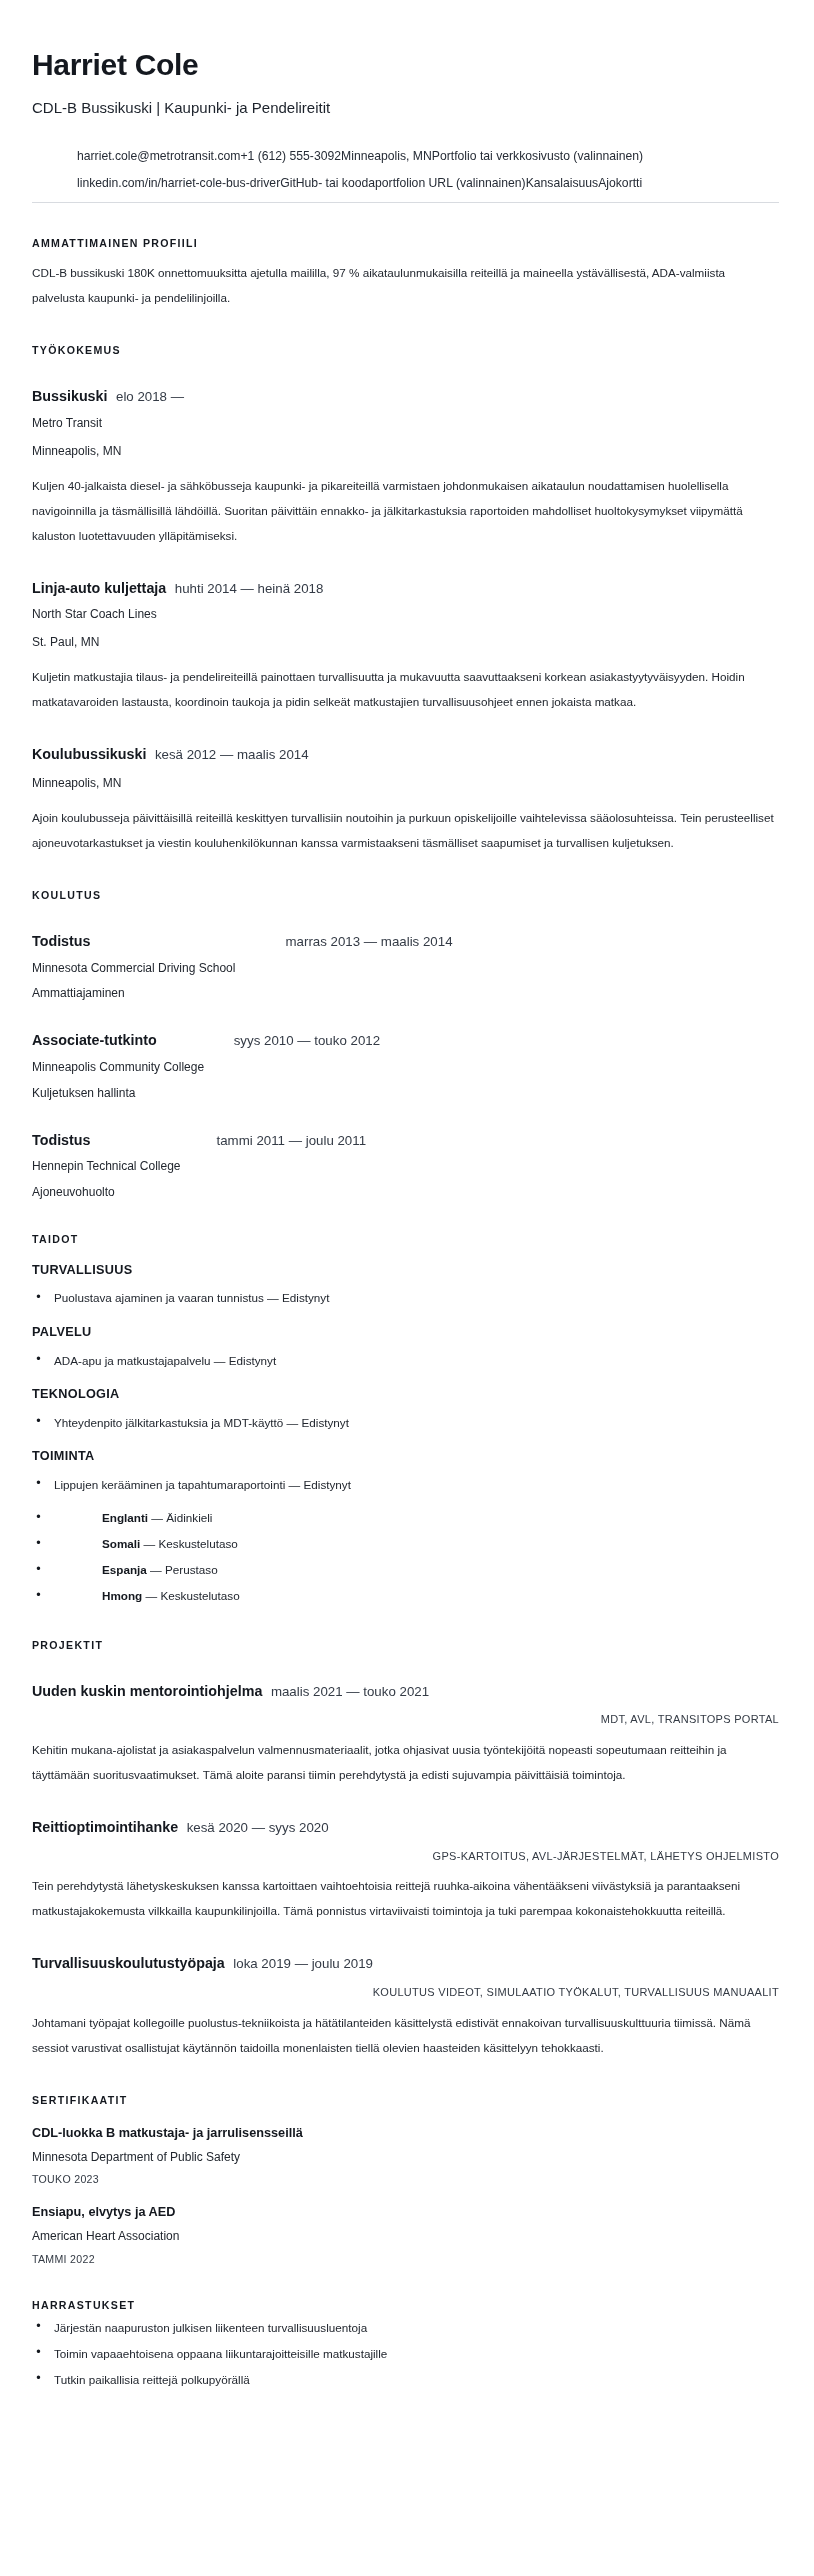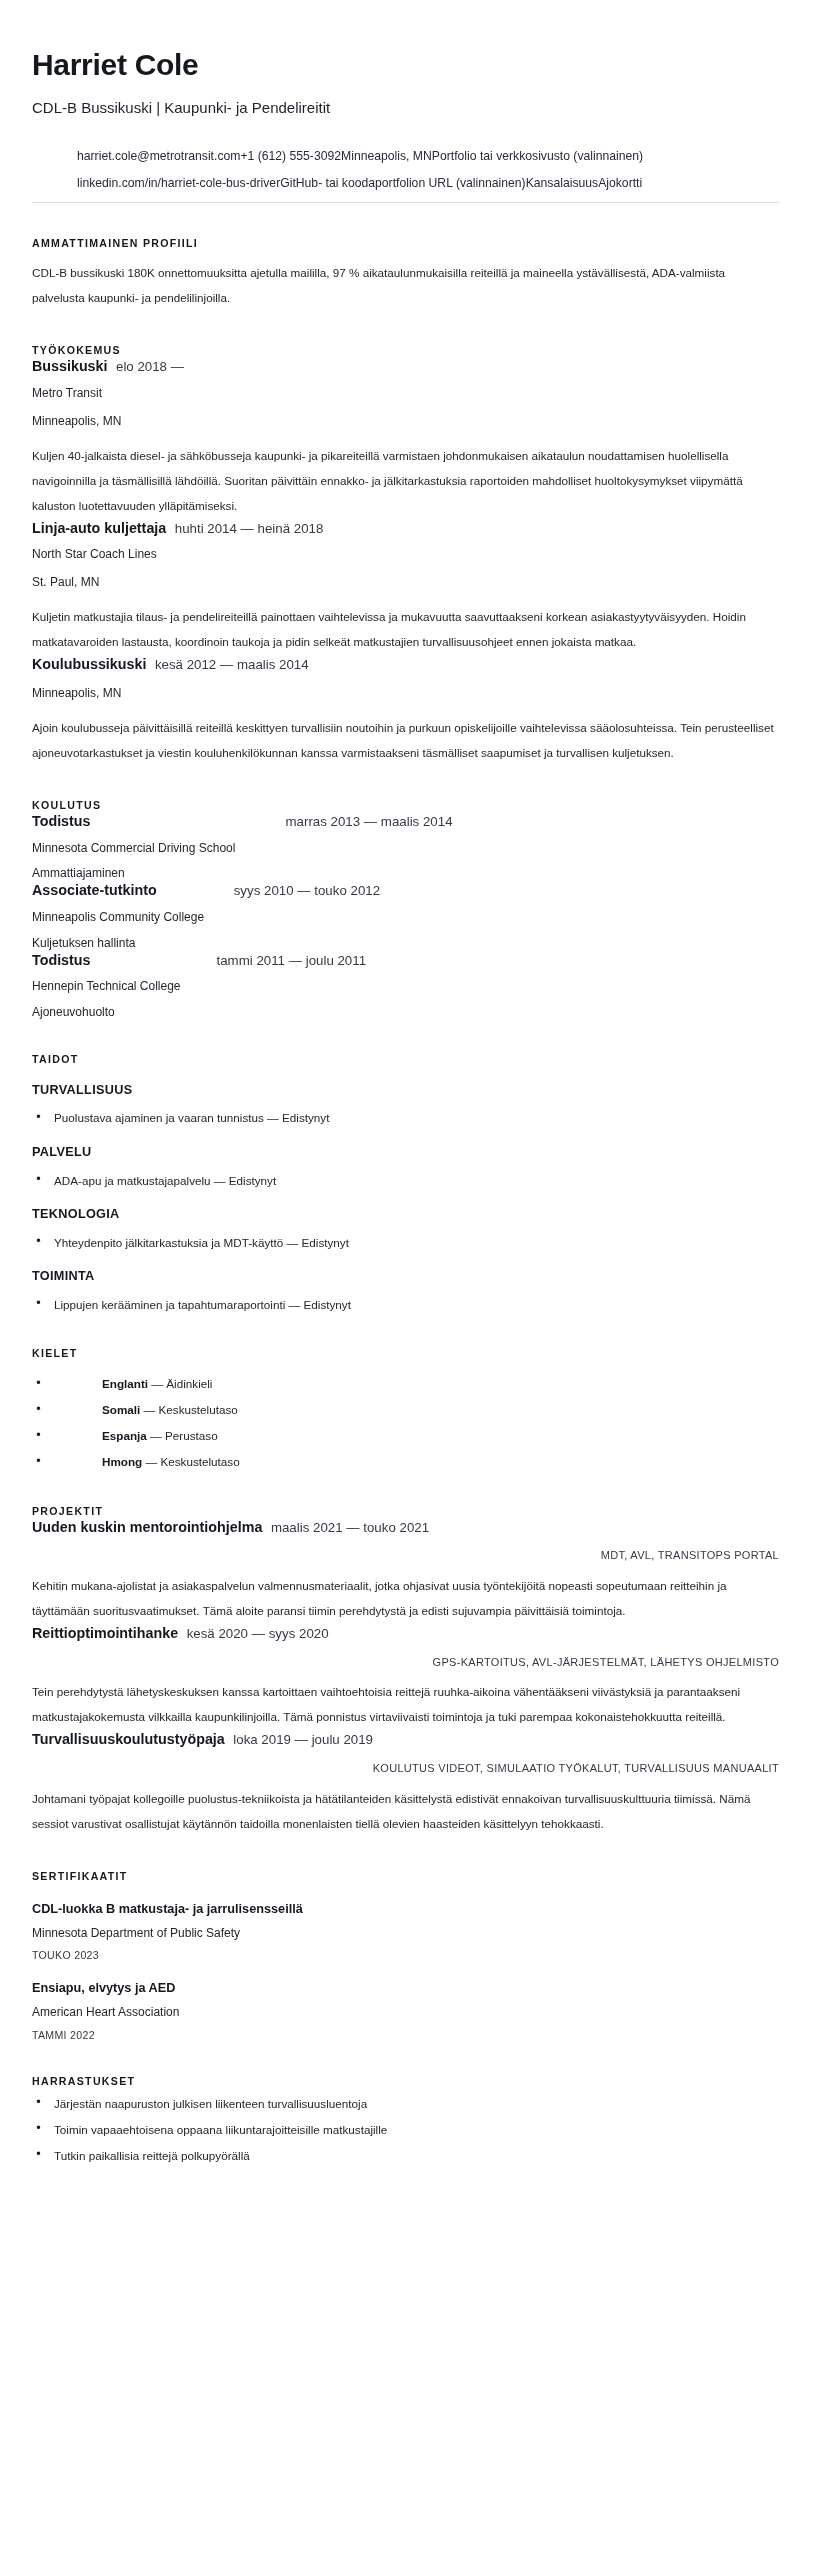--- a/index.html
+++ b/index.html
@@ -57,21 +57,21 @@
   }
 
   .profile-text {
     font-size: 11.7px;
     line-height: 25px;
     margin-top: 11.7px;
     color: #22272f;
   }
 
   
-  .entry { margin-top: 2px; }
+  .entry { margin-top: 32px; }
   .entry-title-row {
     display: flex;
     align-items: baseline;
   }
   .entry-title {
     font-size: 14.3px;
     font-weight: 700;
     color: #14181f;
     line-height: 1.25;
   }
@@ -192,21 +192,21 @@
       <p class="entry-desc">Kuljen 40-jalkaista diesel- ja sähköbusseja kaupunki- ja pikareiteillä varmistaen johdonmukaisen aikataulun noudattamisen huolellisella navigoinnilla ja täsmällisillä lähdöillä. Suoritan päivittäin ennakko- ja jälkitarkastuksia raportoiden mahdolliset huoltokysymykset viipymättä kaluston luotettavuuden ylläpitämiseksi.</p>
     </div>
 
     <div class="entry">
       <div class="entry-title-row">
         <span class="entry-title">Linja-auto kuljettaja</span>
         <span class="entry-date">huhti 2014 — heinä 2018</span>
       </div>
       <div class="entry-company">North Star Coach Lines</div>
       <div class="entry-location">St. Paul, MN</div>
-      <p class="entry-desc">Kuljetin matkustajia tilaus- ja pendelireiteillä painottaen vaihtelevissa ja mukavuutta saavuttaakseni korkean asiakastyytyväisyyden. Hoidin matkatavaroiden lastausta, koordinoin taukoja ja pidin selkeät matkustajien turvallisuusohjeet ennen jokaista matkaa.</p>
+      <p class="entry-desc">Kuljetin matkustajia tilaus- ja pendelireiteillä painottaen turvallisuutta ja mukavuutta saavuttaakseni korkean asiakastyytyväisyyden. Hoidin matkatavaroiden lastausta, koordinoin taukoja ja pidin selkeät matkustajien turvallisuusohjeet ennen jokaista matkaa.</p>
     </div>
 
     <div class="entry">
       <div class="entry-title-row">
         <span class="entry-title">Koulubussikuski</span>
         <span class="entry-date">kesä 2012 — maalis 2014</span>
       </div>
       <div class="entry-location">Minneapolis, MN</div>
       <p class="entry-desc">Ajoin koulubusseja päivittäisillä reiteillä keskittyen turvallisiin noutoihin ja purkuun opiskelijoille vaihtelevissa sääolosuhteissa. Tein perusteelliset ajoneuvotarkastukset ja viestin kouluhenkilökunnan kanssa varmistaakseni täsmälliset saapumiset ja turvallisen kuljetuksen.</p>
     </div>
@@ -269,21 +269,20 @@
 
     <div class="skill-group">
       <div class="skill-group-name">TOIMINTA</div>
       <ul class="bullets">
         <li>Lippujen kerääminen ja tapahtumaraportointi — Edistynyt</li>
       </ul>
     </div>
   </section>
 
   <section>
-    <h2 class="section-heading">KIELET</h2>
     <ul class="bullets" style="margin-top:16px;">
       <li><span class="lang-name">Englanti</span> <span>—</span> <span>Äidinkieli</span></li>
       <li><span class="lang-name">Somali</span> <span>—</span> <span>Keskustelutaso</span></li>
       <li><span class="lang-name">Espanja</span> <span>—</span> <span>Perustaso</span></li>
       <li><span class="lang-name">Hmong</span> <span>—</span> <span>Keskustelutaso</span></li>
     </ul>
   </section>
 
   <section>
     <h2 class="section-heading">PROJEKTIT</h2>

